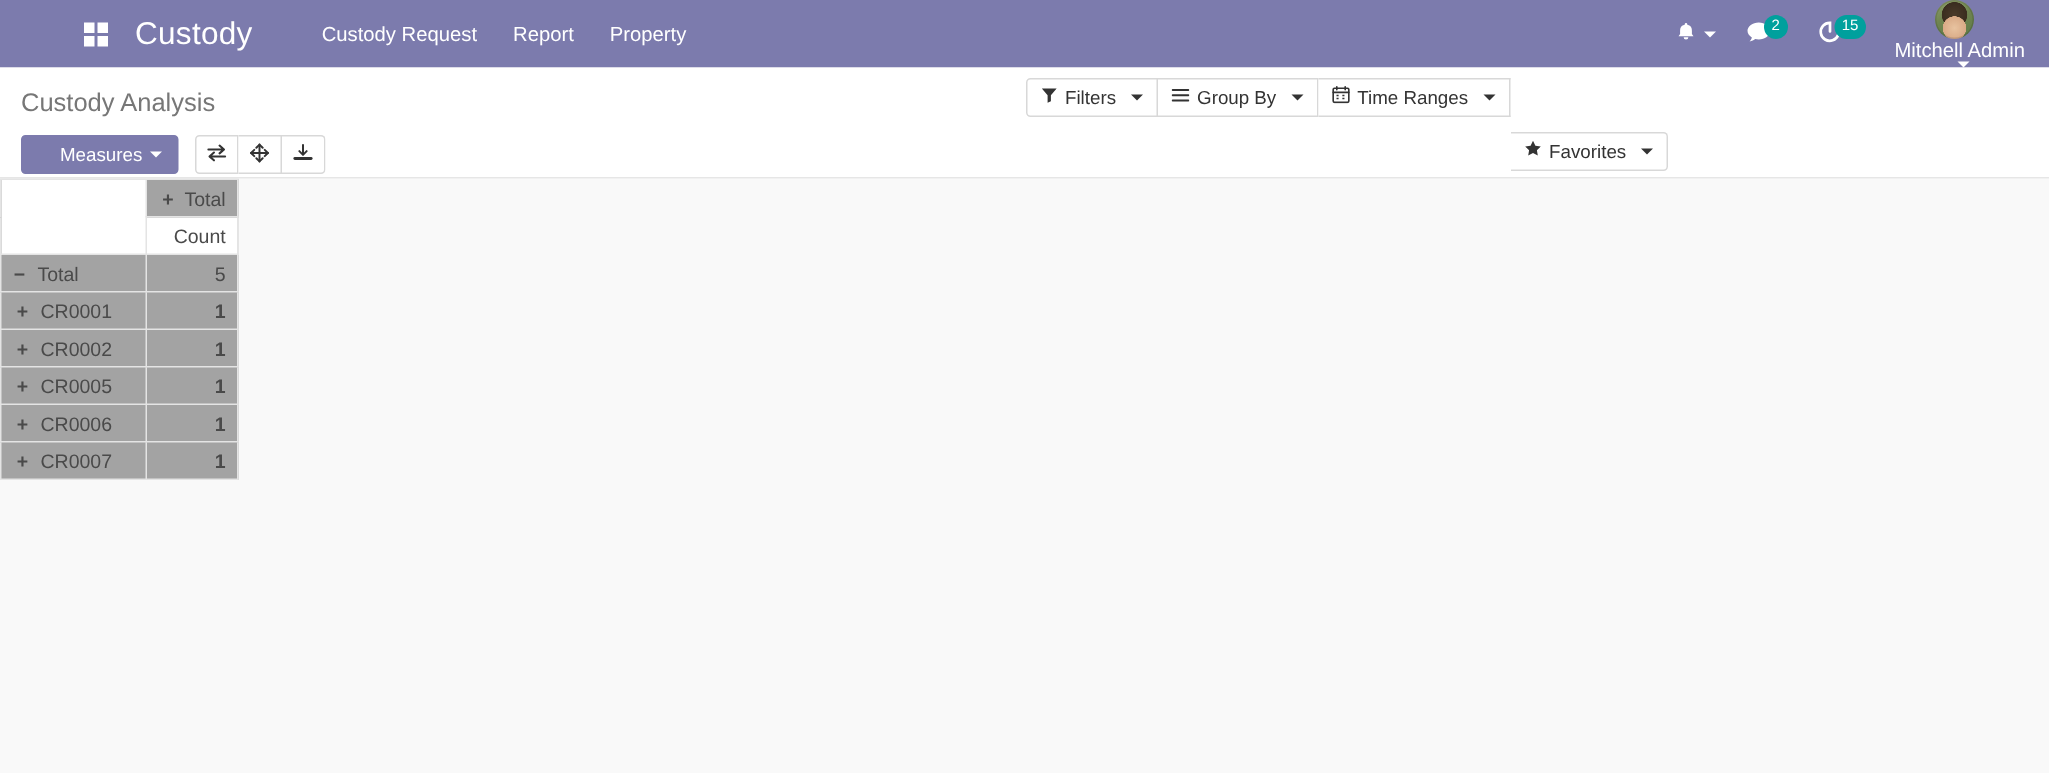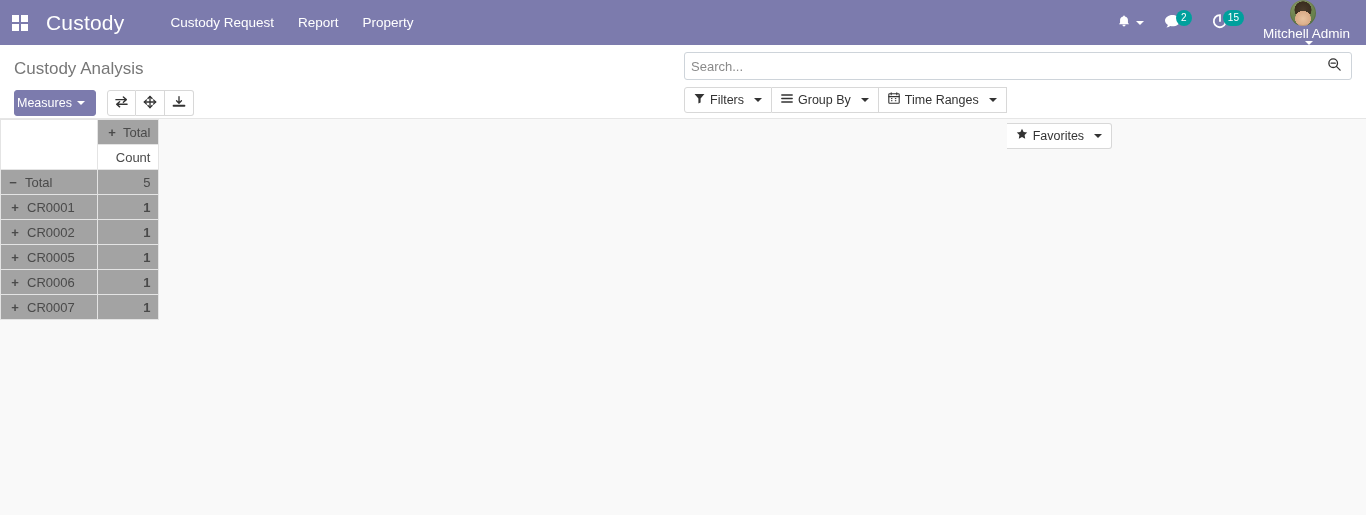--- a/index.html
+++ b/index.html
@@ -13,20 +13,21 @@
     overflow: hidden;
   }
 
   
   .navbar {
     height: 45px;
     background: #7c7bad;
     display: flex;
     align-items: center;
     position: relative;
+    padding-left: 44px;
   }
   .apps-btn {
     width: 40px; height: 45px;
     display: flex; align-items: center; justify-content: center;
     cursor: pointer;
   }
   .apps-grid {
     display: grid;
     grid-template-columns: 7px 7px;
     grid-template-rows: 7px 7px;
@@ -127,21 +128,21 @@
     font-weight: 400;
     margin: 8px 0 0 0;
     line-height: 24px;
   }
   .btn-group { display: flex; align-items: center; margin-top: 9px; }
   .btn-measures {
     background: #7c7bad;
     border: 1px solid #7c7bad;
     color: #fff;
     font-size: 12.5px;
-    padding: 4px 10px 5px 2px;
+    padding: 4px 10px 5px 25px;
     border-radius: 3px;
     cursor: pointer;
     display: flex;
     align-items: center;
     height: 26px;
   }
   .icon-btns { display: flex; margin-left: 11px; }
   .icon-btn {
     width: 29px; height: 26px;
     background: #fff;
@@ -351,31 +352,20 @@
               <path d="M8 1.8v7.4M5.2 6.6 8 9.4l2.8-2.8" stroke-linecap="round" stroke-linejoin="round"></path>
               <path d="M1.8 12.2h12.4" stroke-linecap="round" stroke-width="2.2"></path>
             </svg>
           </span>
         </div>
       </div>
     </div>
   </div>
 
   <div class="cp-right">
-    <div class="search-row">
-      <input class="search-input" type="text" placeholder="Search..." style="">
-      <div class="search-icon-btn">
-        <span>
-          <svg width="15" height="15" viewBox="0 0 16 16" fill="none" stroke="#333" stroke-width="1.4">
-            <circle cx="6.6" cy="6.6" r="4.6"></circle>
-            <path d="M4.4 6.6h4.4M10 10l4 4" stroke-linecap="round"></path>
-          </svg>
-        </span>
-      </div>
-    </div>
 
     <div class="filter-row">
       <div class="fbtn">
         <span>
           <svg width="11" height="11" viewBox="0 0 12 12" fill="#333">
             <path d="M.6 1h10.8L7.2 6v4.4l-2.4 1V6z"></path>
           </svg>
         </span>
         <span>Filters</span>
         <span class="caret"></span>

